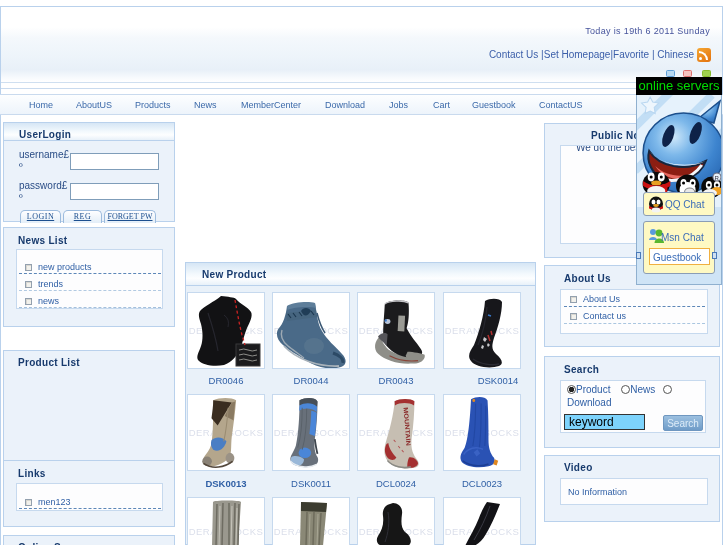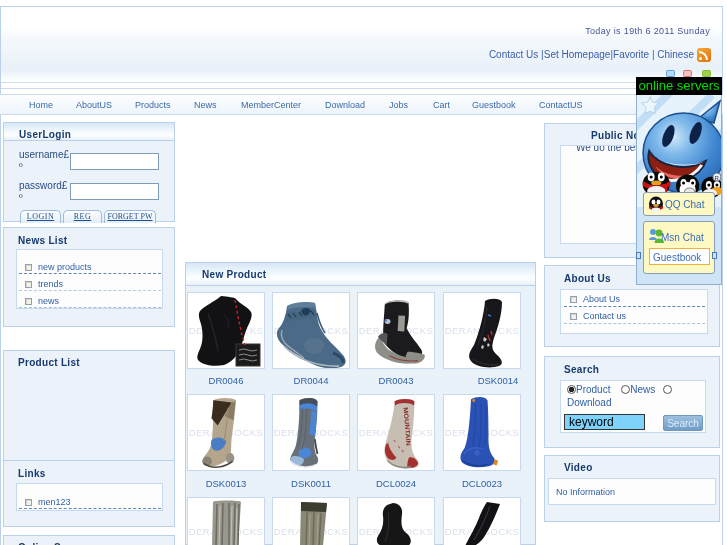--- a/index.html
+++ b/index.html
@@ -232,21 +232,21 @@
 <path d="M25,6 C31,3 40,3 43,7 C44,20 44,32 44,44 C44,52 46,57 50,61 C52,65 50,68 44,69 C34,71 20,70 15,65 C12,61 14,57 18,52 C22,44 24,24 25,6 Z" fill="#2a52b4"></path>
 <circle cx="28" cy="7" r="1.5" fill="#e08820"></circle>
 <rect x="50" y="63" width="4" height="5" fill="#e08820" transform="rotate(20 52 65)"></rect>
 <path d="M30,10 C30,24 29,40 27,50 M36,10 C36,24 36,40 34,52 M41,12 C41,26 41,40 40,50" stroke="#2248a4" stroke-width="1.2" fill="none"></path>
 <path d="M17,58 C22,52 30,50 38,53" stroke="#3a62c4" stroke-width="1.5" fill="none"></path>
 <path d="M16,64 C24,69 36,70 44,67" stroke="#1c3e94" stroke-width="1.5" fill="none"></path>
 <path d="M28,56 l4,-3 3,4 -4,3 Z" fill="#3a62c4"></path>
 </g>
 </svg>
   </div>
-<div class="plabel" style="left:187px;top:478px;">DSK0013</div>
+<div class="plabel" style="left:187px;top:478px;font-weight:bold;">DSK0013</div>
 <div class="plabel" style="left:272px;top:478px;">DSK0011</div>
 <div class="plabel" style="left:357px;top:478px;">DCL0024</div>
 <div class="plabel" style="left:443px;top:478px;">DCL0023</div>
 
 <div class="cell" style="left:187px;top:497px;height:48px;border-bottom:none;">
     <div class="wm" style="top:28px;">DERAN SOCKS</div>
 <svg width="76" height="48" viewBox="0 0 76 48">
 <path d="M25,4 C25,2 53,2 53,4 L50,48 L24,48 Z" fill="#9a988e"></path>
 <path d="M29,6 L28,48 M35,5 L34,48 M41,5 L41,48 M47,5 L46,48 M51,6 L50,48" stroke="#6e6c62" stroke-width="1.5" fill="none"></path>
 <path d="M32,8 L31,48 M44,8 L43,48 M49,10 L48,48" stroke="#c6c4ba" stroke-width="1" fill="none"></path>
@@ -303,21 +303,21 @@
 <span style="display:inline-block;width:9px;height:9px;border:1px solid #555;border-radius:50%;background:#fff;vertical-align:-1px;margin-left:8px;"></span>News
 <span style="display:inline-block;width:9px;height:9px;border:1px solid #555;border-radius:50%;background:#fff;vertical-align:-1px;margin-left:5px;"></span><br>Download
 </div>
 <div style="position:absolute;left:3px;top:33px;width:81px;height:16px;border:1px solid #333;background:#7dd3fc;font-size:12px;color:#000;line-height:15px;padding-left:4px;">keyword</div>
 <div class="sbtn" style="left:102px;top:34px;">Search</div>
 </div>
 </div>
 
 <div class="rbox" style="top:455px;height:67px;">
 <div class="btitle" style="position:absolute;left:19px;top:6px;">Video</div>
-<div class="ibox" style="left:3px;top:22px;width:168px;height:27px;">
+<div class="ibox" style="left:15px;top:22px;width:148px;height:27px;">
 <div class="lnk" style="position:absolute;left:7px;top:8px;">No Information</div>
 </div>
 </div>
 
 <div id="widget">
 <div id="wtitle">online servers</div>
 <div id="wbody">
 <svg width="84" height="112" viewBox="0 0 83 112" preserveAspectRatio="none" style="position:absolute;left:0;top:0;">
 <defs>
 <radialGradient id="ball" cx="38%" cy="30%" r="75%">

